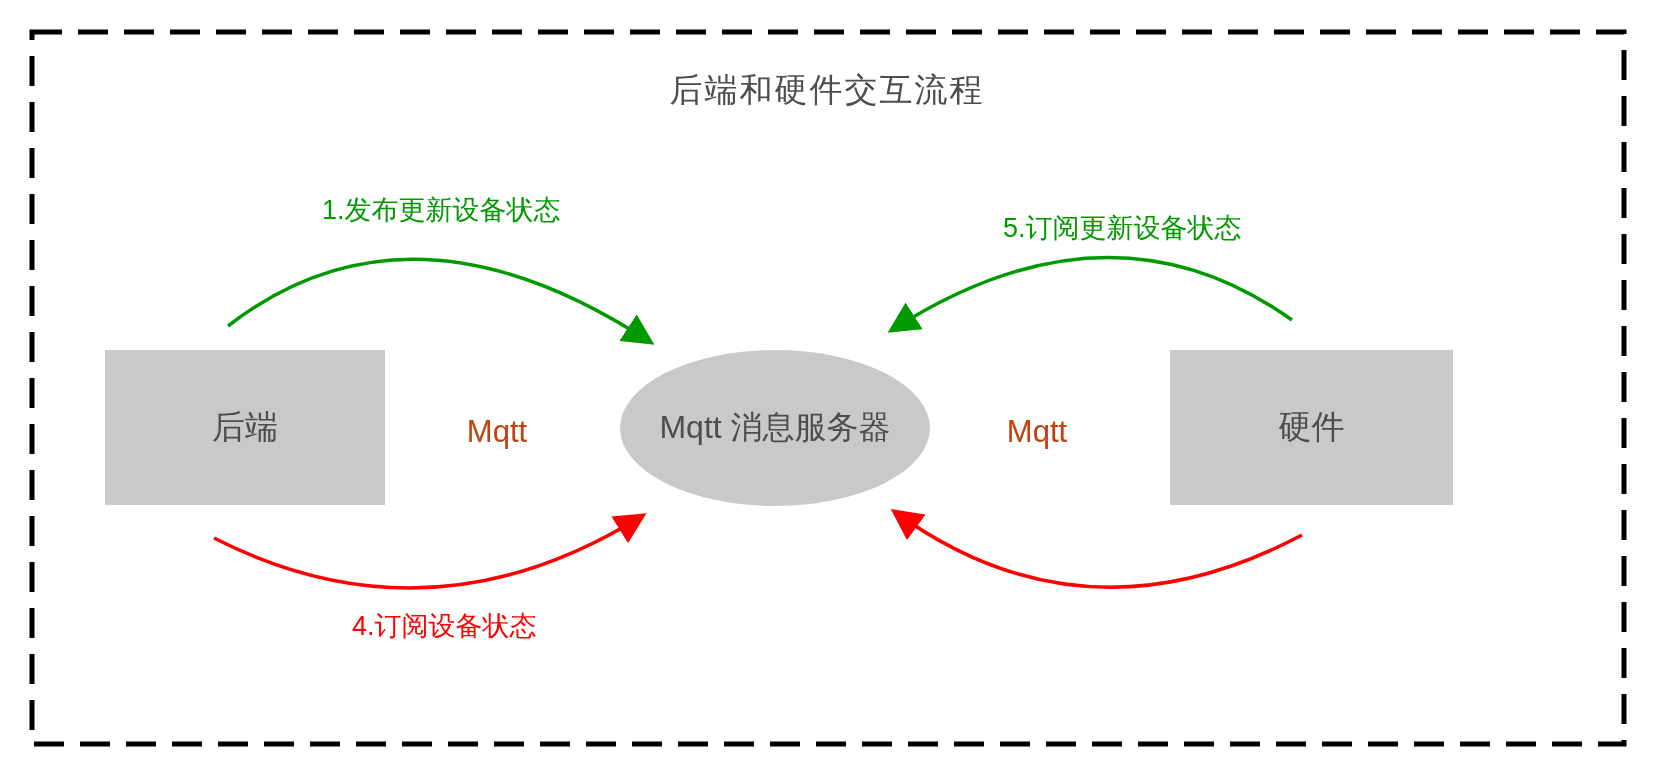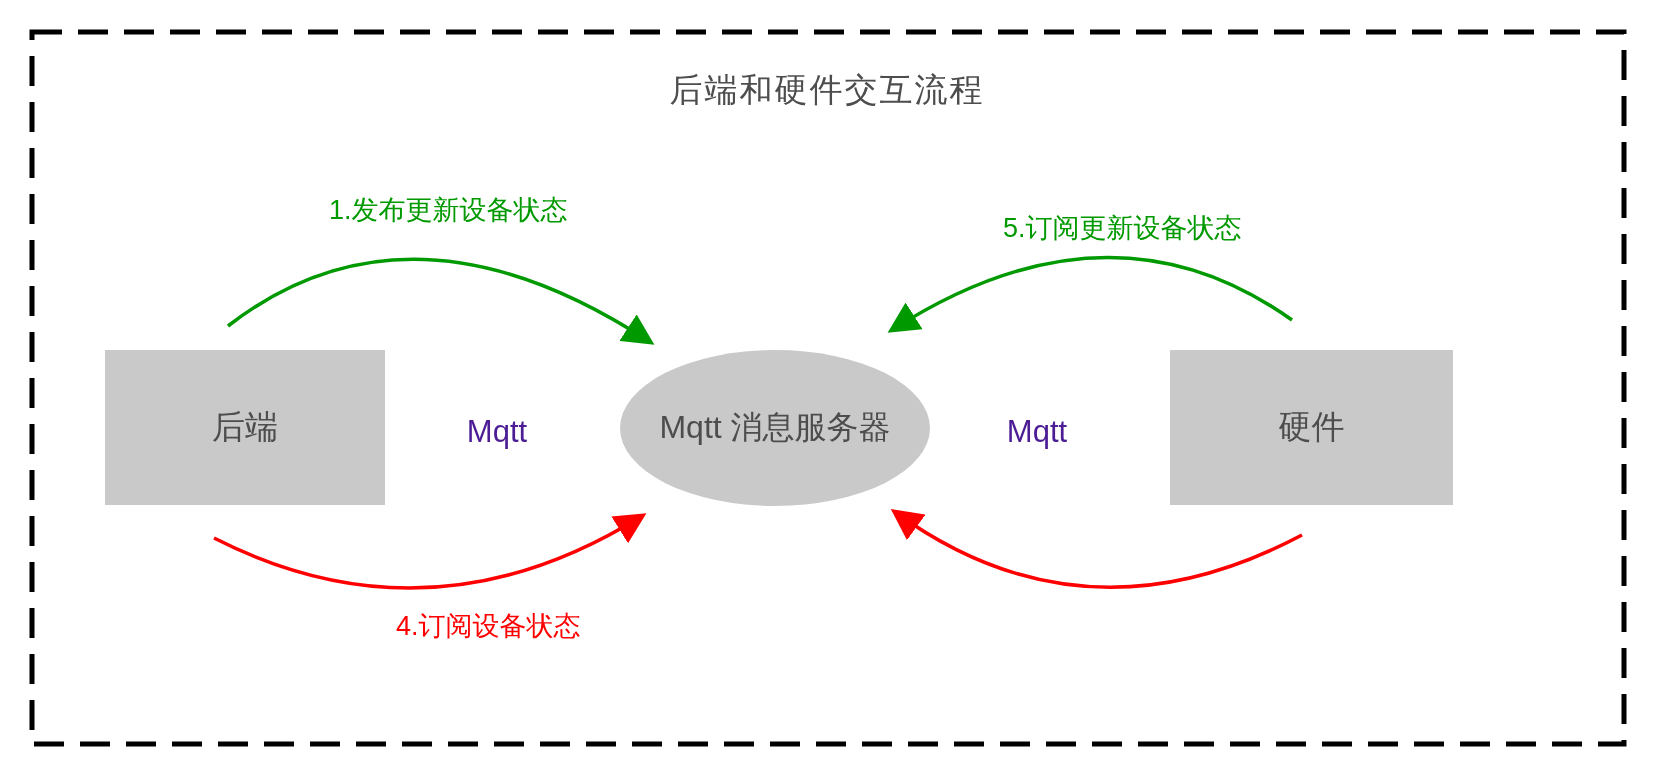--- a/index.html
+++ b/index.html
@@ -38,33 +38,33 @@
     font-size: 33px;
   }
   .backend-label  { left: 105px; top: 350px; width: 280px; height: 155px; }
   .hardware-label { left: 1170px; top: 350px; width: 283px; height: 155px; }
   .server-label   { left: 620px; top: 351px; width: 310px; height: 154px; font-size: 32px; }
   .mqtt-label {
     position: absolute;
     width: 160px;
     text-align: center;
     font-size: 31px;
-    color: #4c1d95;
+    color: #c2410c;
     top: 414px;
   }
   .mqtt-left  { left: 417px; }
   .mqtt-right { left: 957px; }
   .arrow-label {
     position: absolute;
     font-size: 27px;
     white-space: nowrap;
   }
   .green { color: #009900; }
-  .red   { color: #ff0000; margin-left: 44px; }
-  .lbl-1 { left: 322px;  top: 192px; margin-left: 7px; }
+  .red   { color: #ff0000; }
+  .lbl-1 { left: 322px;  top: 192px; }
   .lbl-2 { left: 1003px; top: 210px; }
   .lbl-4 { left: 352px;  top: 608px; }
   .lbl-3 { left: 1041px; top: 612px; }
 </style>
 </head>
 <body>
 
 <div class="canvas">
 
   <svg class="layer" viewBox="0 0 1654 779">

